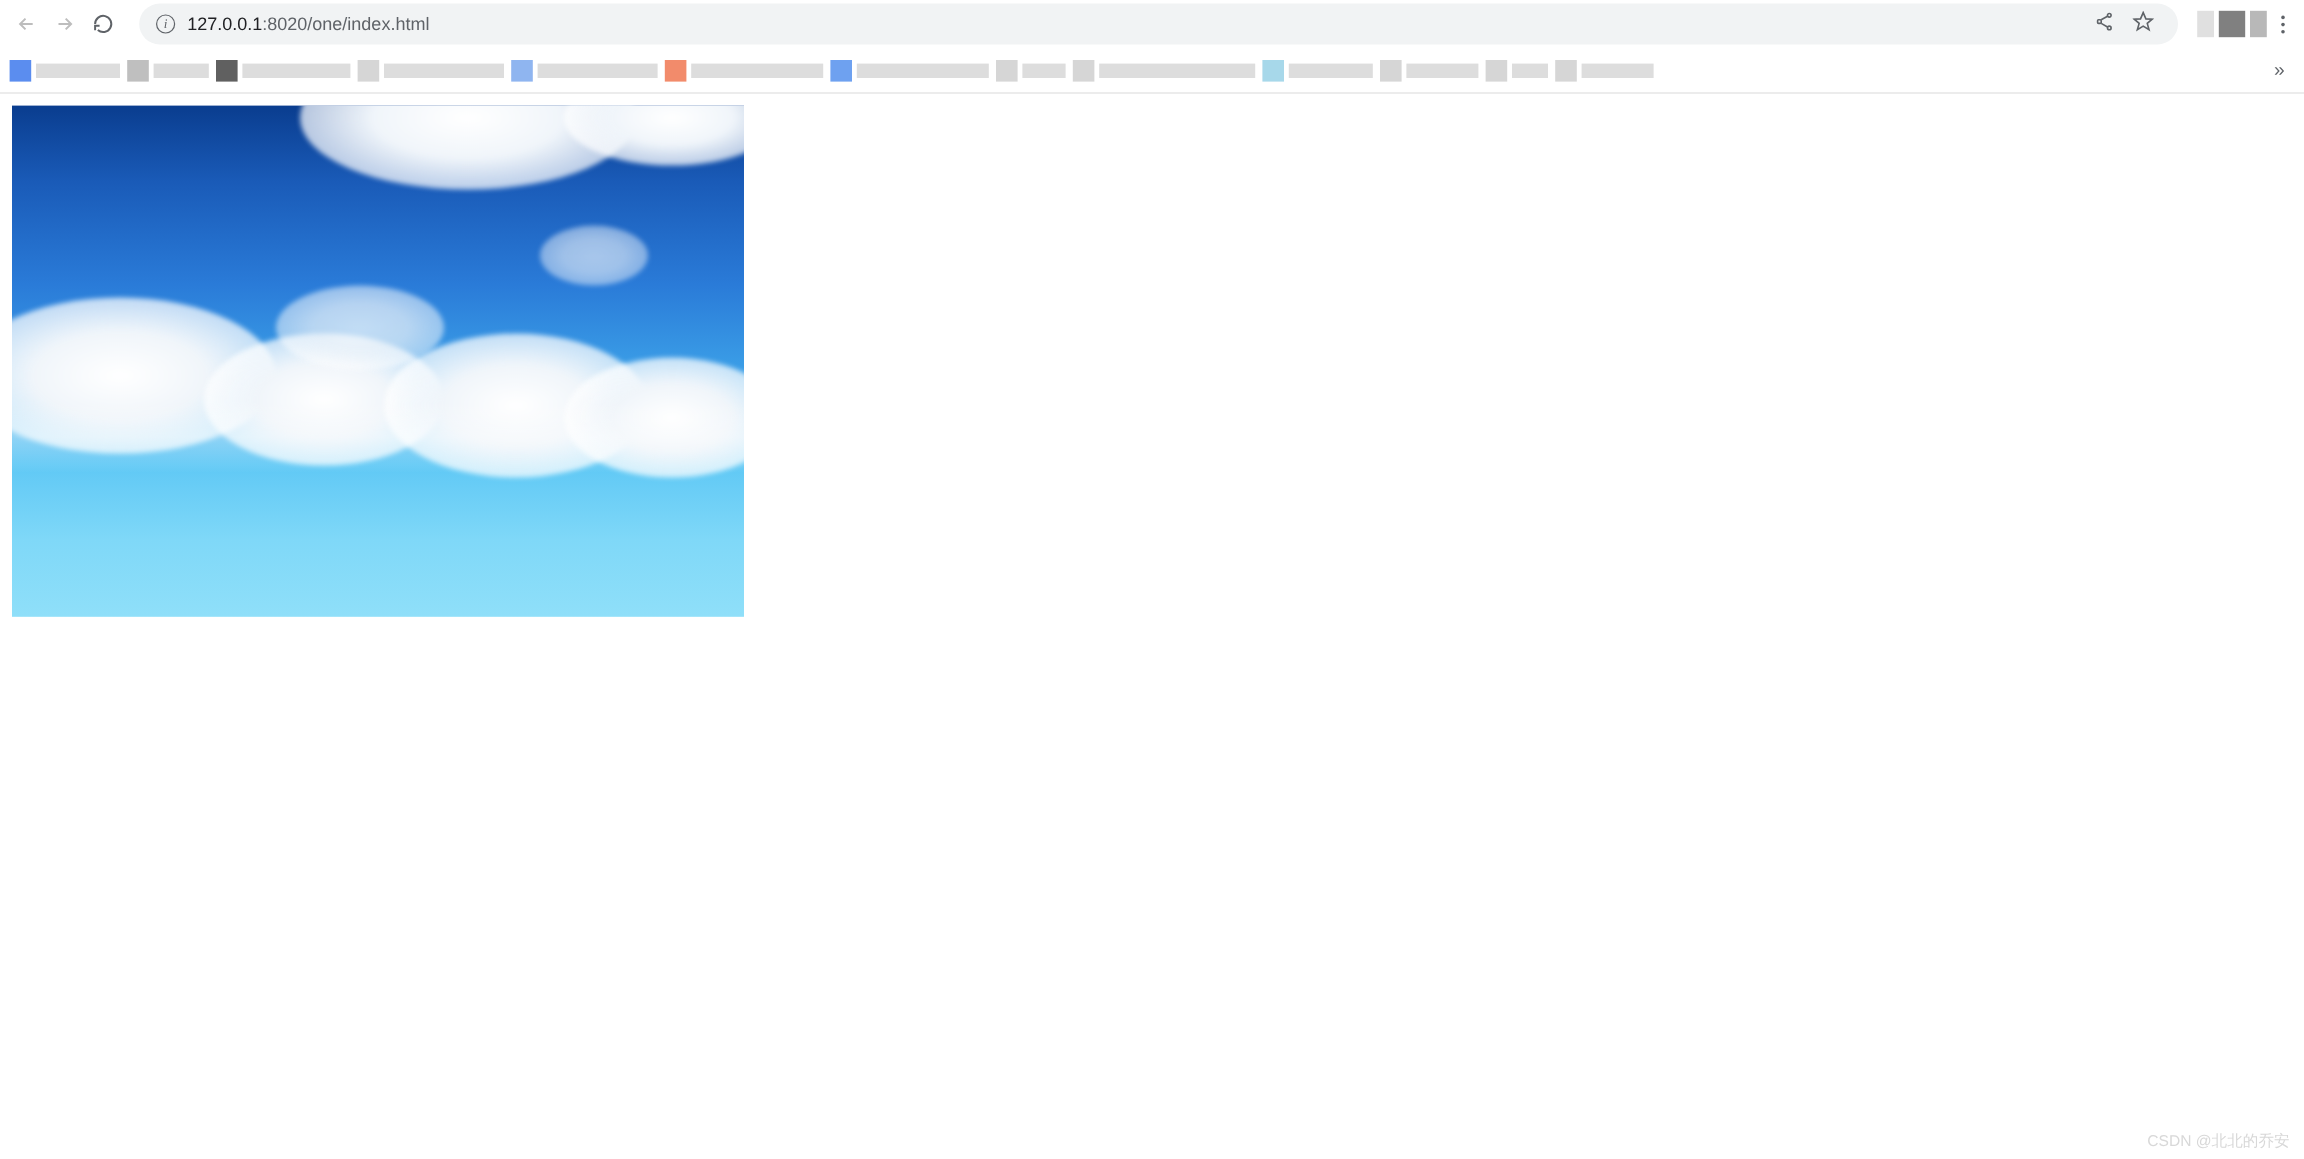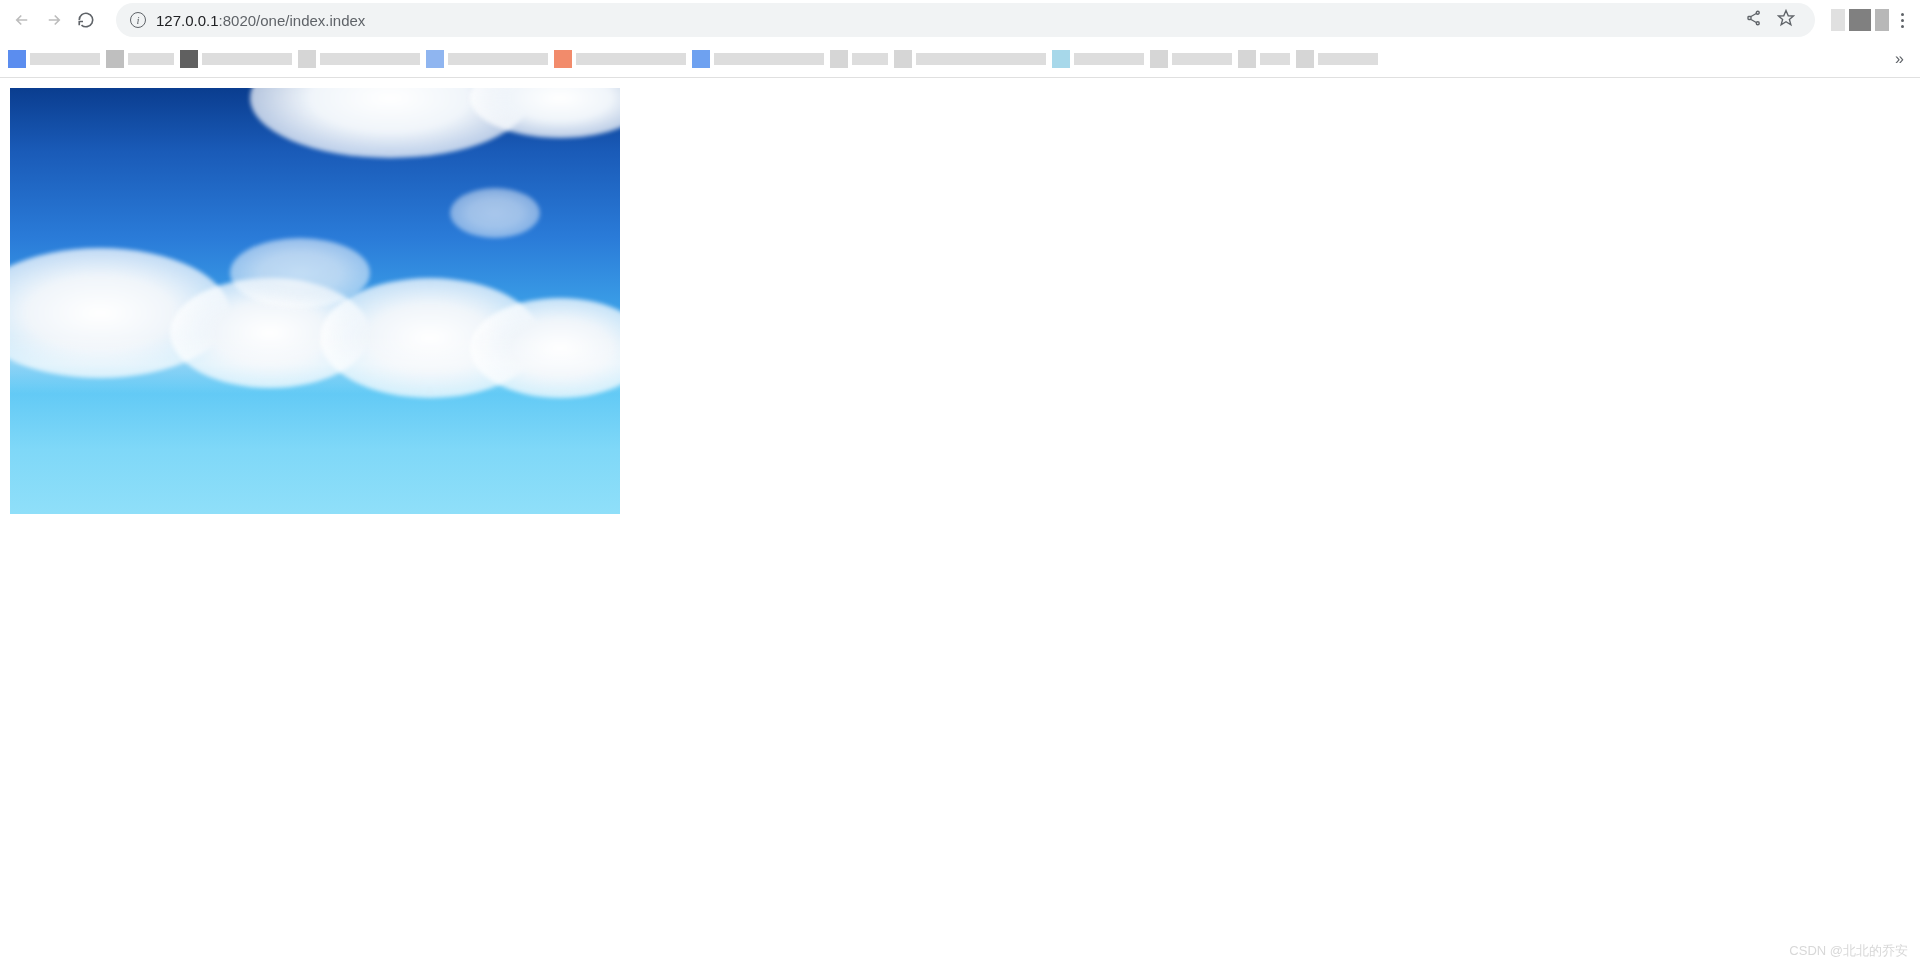--- a/index.html
+++ b/index.html
@@ -207,21 +207,21 @@
     <div class="nav-icon">
       <svg width="18" height="18" viewBox="0 0 24 24" fill="none" stroke="currentColor" stroke-width="2.2">
           <path d="M3 12a9 9 0 1 1 3 6.7"></path>
           <path d="M3 19v-5h5"></path>
         </svg>
     </div>
   </div>
   <div class="address-bar">
     <span class="info-icon">i</span>
     <span class="url-text">
-      <span>127.0.0.1</span><span class="port-path">:8020/one/index.index</span>
+      <span>127.0.0.1</span><span class="port-path">:8020/one/index.html</span>
     </span>
     <div class="right-icons">
       <span class="share-icon">
         <svg width="18" height="18" viewBox="0 0 24 24" fill="none" stroke="currentColor" stroke-width="1.8">
             <path d="M8 10l7-4M8 14l7 4"></path>
             <rect x="4" y="10" width="4" height="4" rx="1"></rect>
             <circle cx="17" cy="5" r="2"></circle>
             <circle cx="17" cy="19" r="2"></circle>
           </svg>
       </span>

